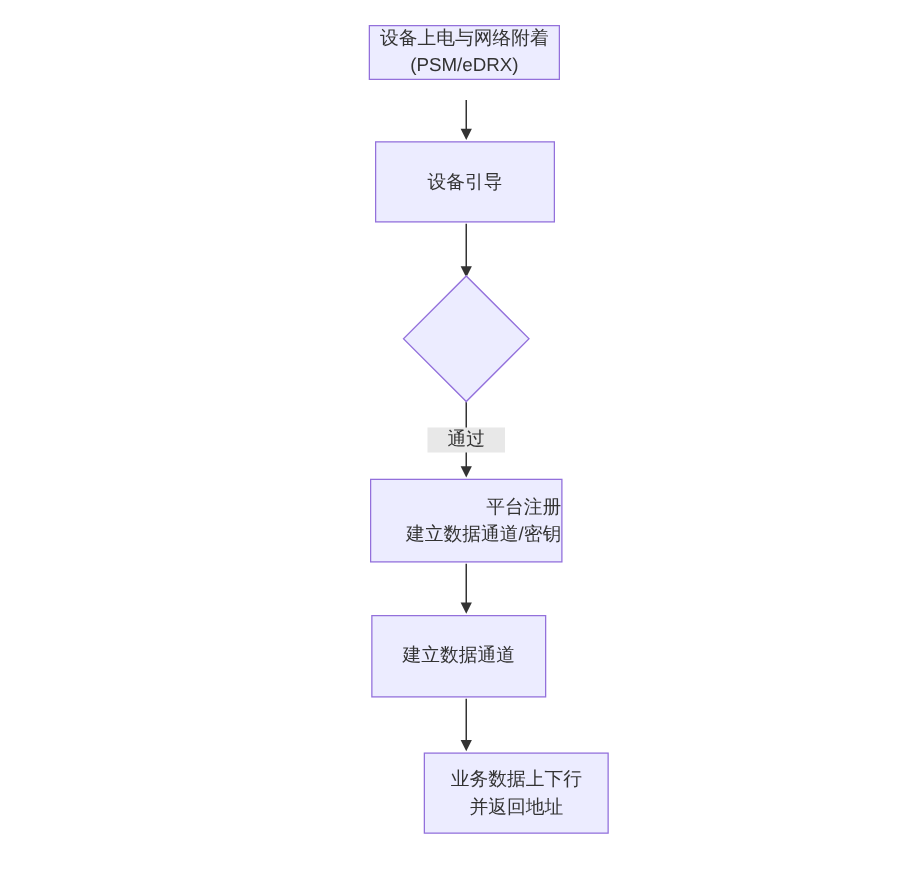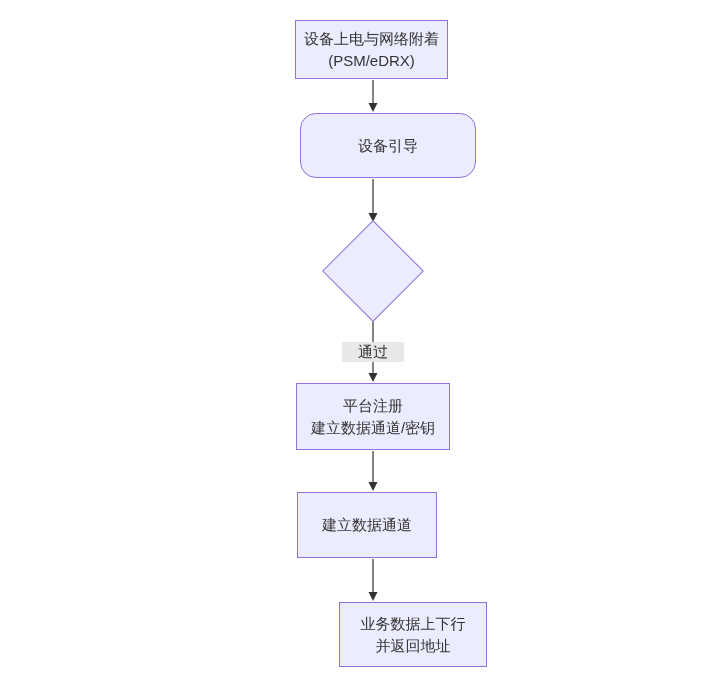--- a/index.html
+++ b/index.html
@@ -35,23 +35,23 @@
     background: var(--node-fill);
     border: 1px solid var(--node-border);
     display: flex;
     flex-direction: column;
     align-items: center;
     justify-content: center;
     text-align: center;
     font-size: 15px;
     line-height: 22px;
   }
-  .n1 { left: 295px; top:  20px; width: 153px; height: 59px; }
-  .n2 { left: 300px; top: 113px; width: 176px; height: 65px; border-radius: 16px; }
-  .n3 { left: 296px; top: 383px; width: 154px; height: 67px; }
+  .n1 { left: 295px; top:  20px; width: 153px; height: 44px; }
+  .n2 { left: 300px; top: 113px; width: 144px; height: 65px; }
+  .n3 { left: 296px; top: 383px; width: 154px; height: 67px; align-items: flex-end; }
   .n4 { left: 297px; top: 492px; width: 140px; height: 66px; }
   .n5 { left: 299px; top: 602px; width: 148px; height: 65px; margin-left: 40px; }
 
   .diamond-shape {
     position: absolute;
     left: 337px; top: 235px;
     width: 72px; height: 72px;
     background: var(--node-fill);
     border: 1px solid var(--node-border);
     transform: rotate(45deg);

